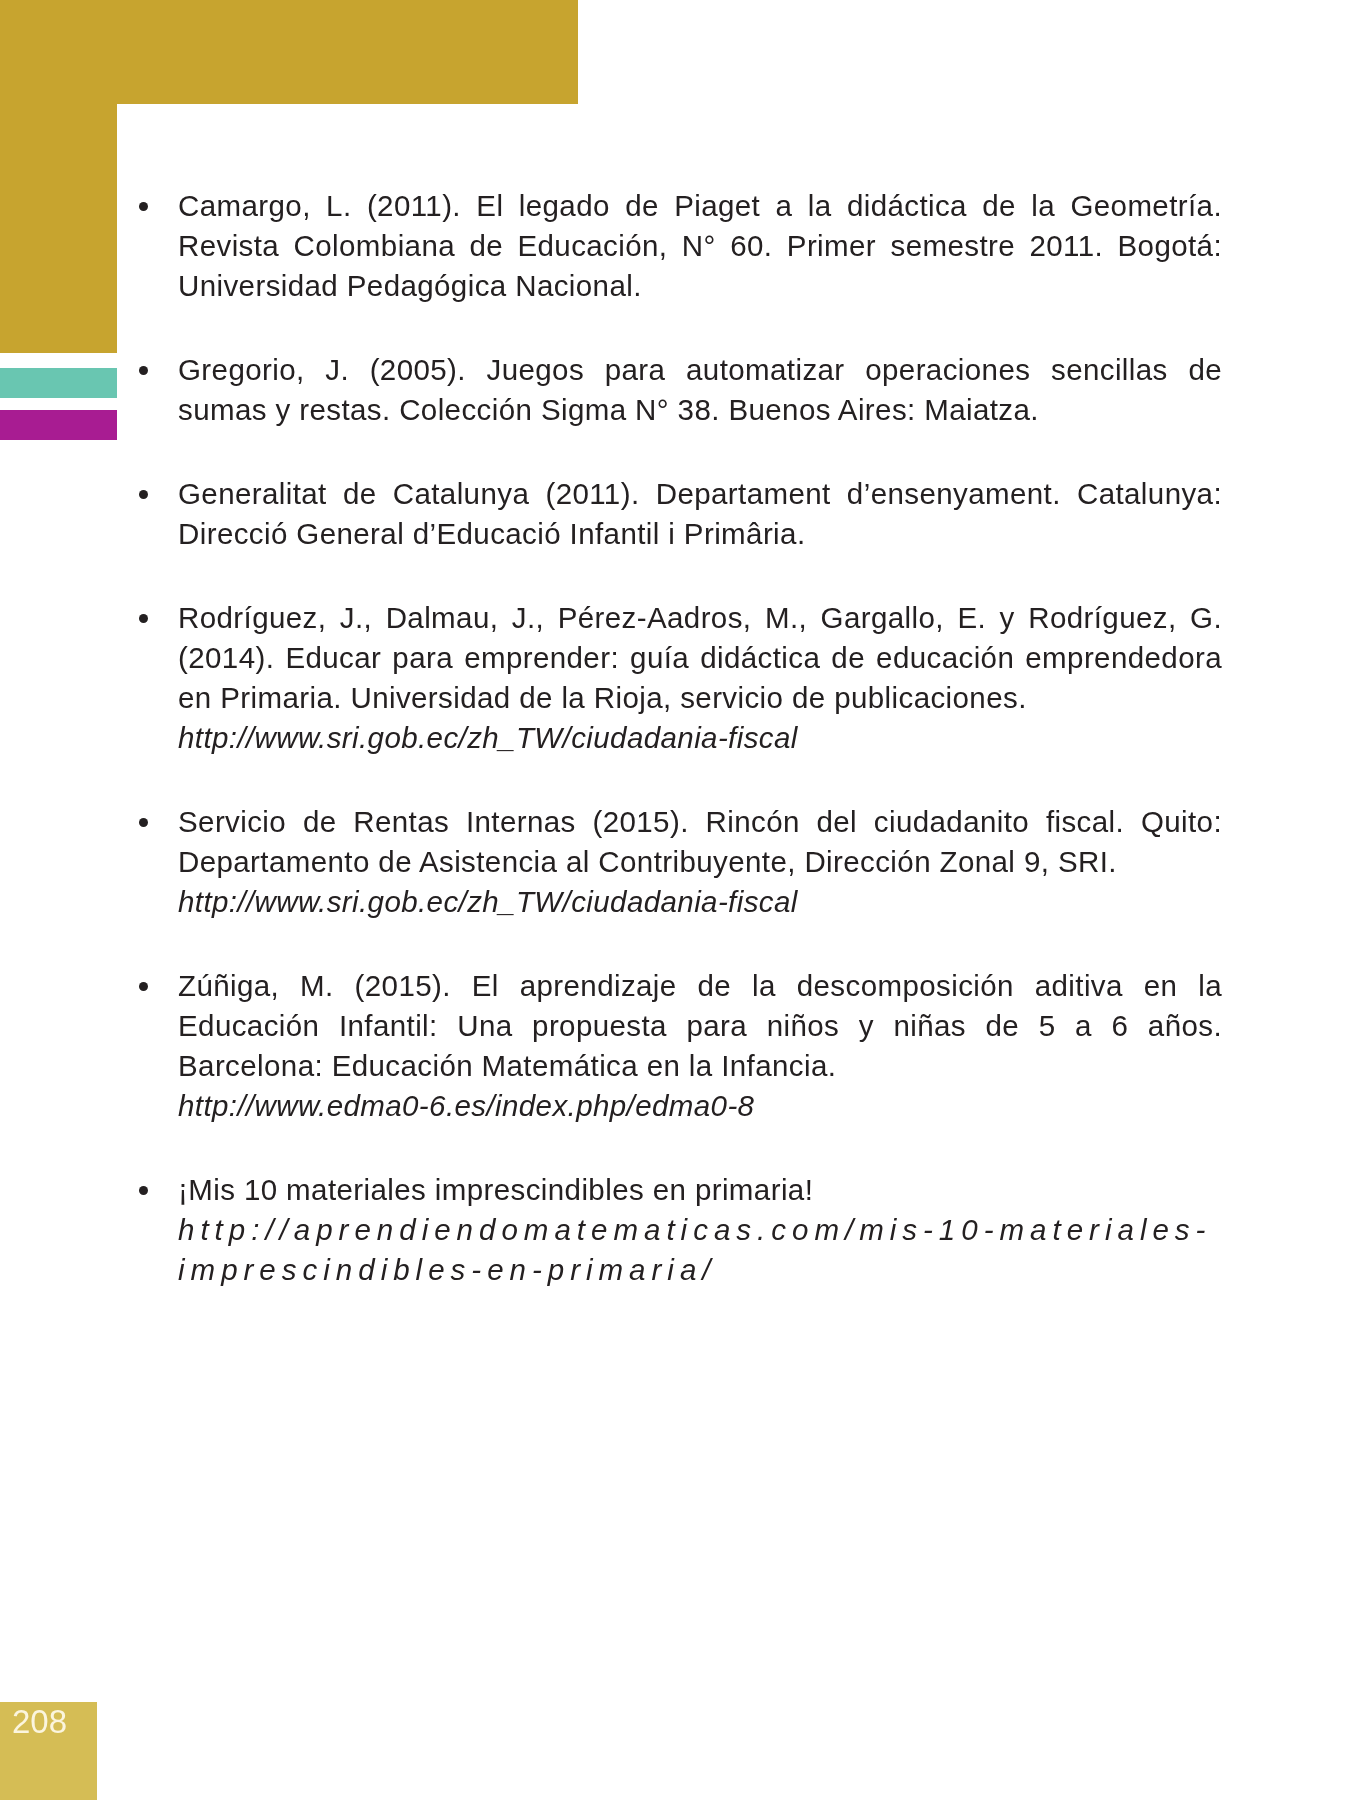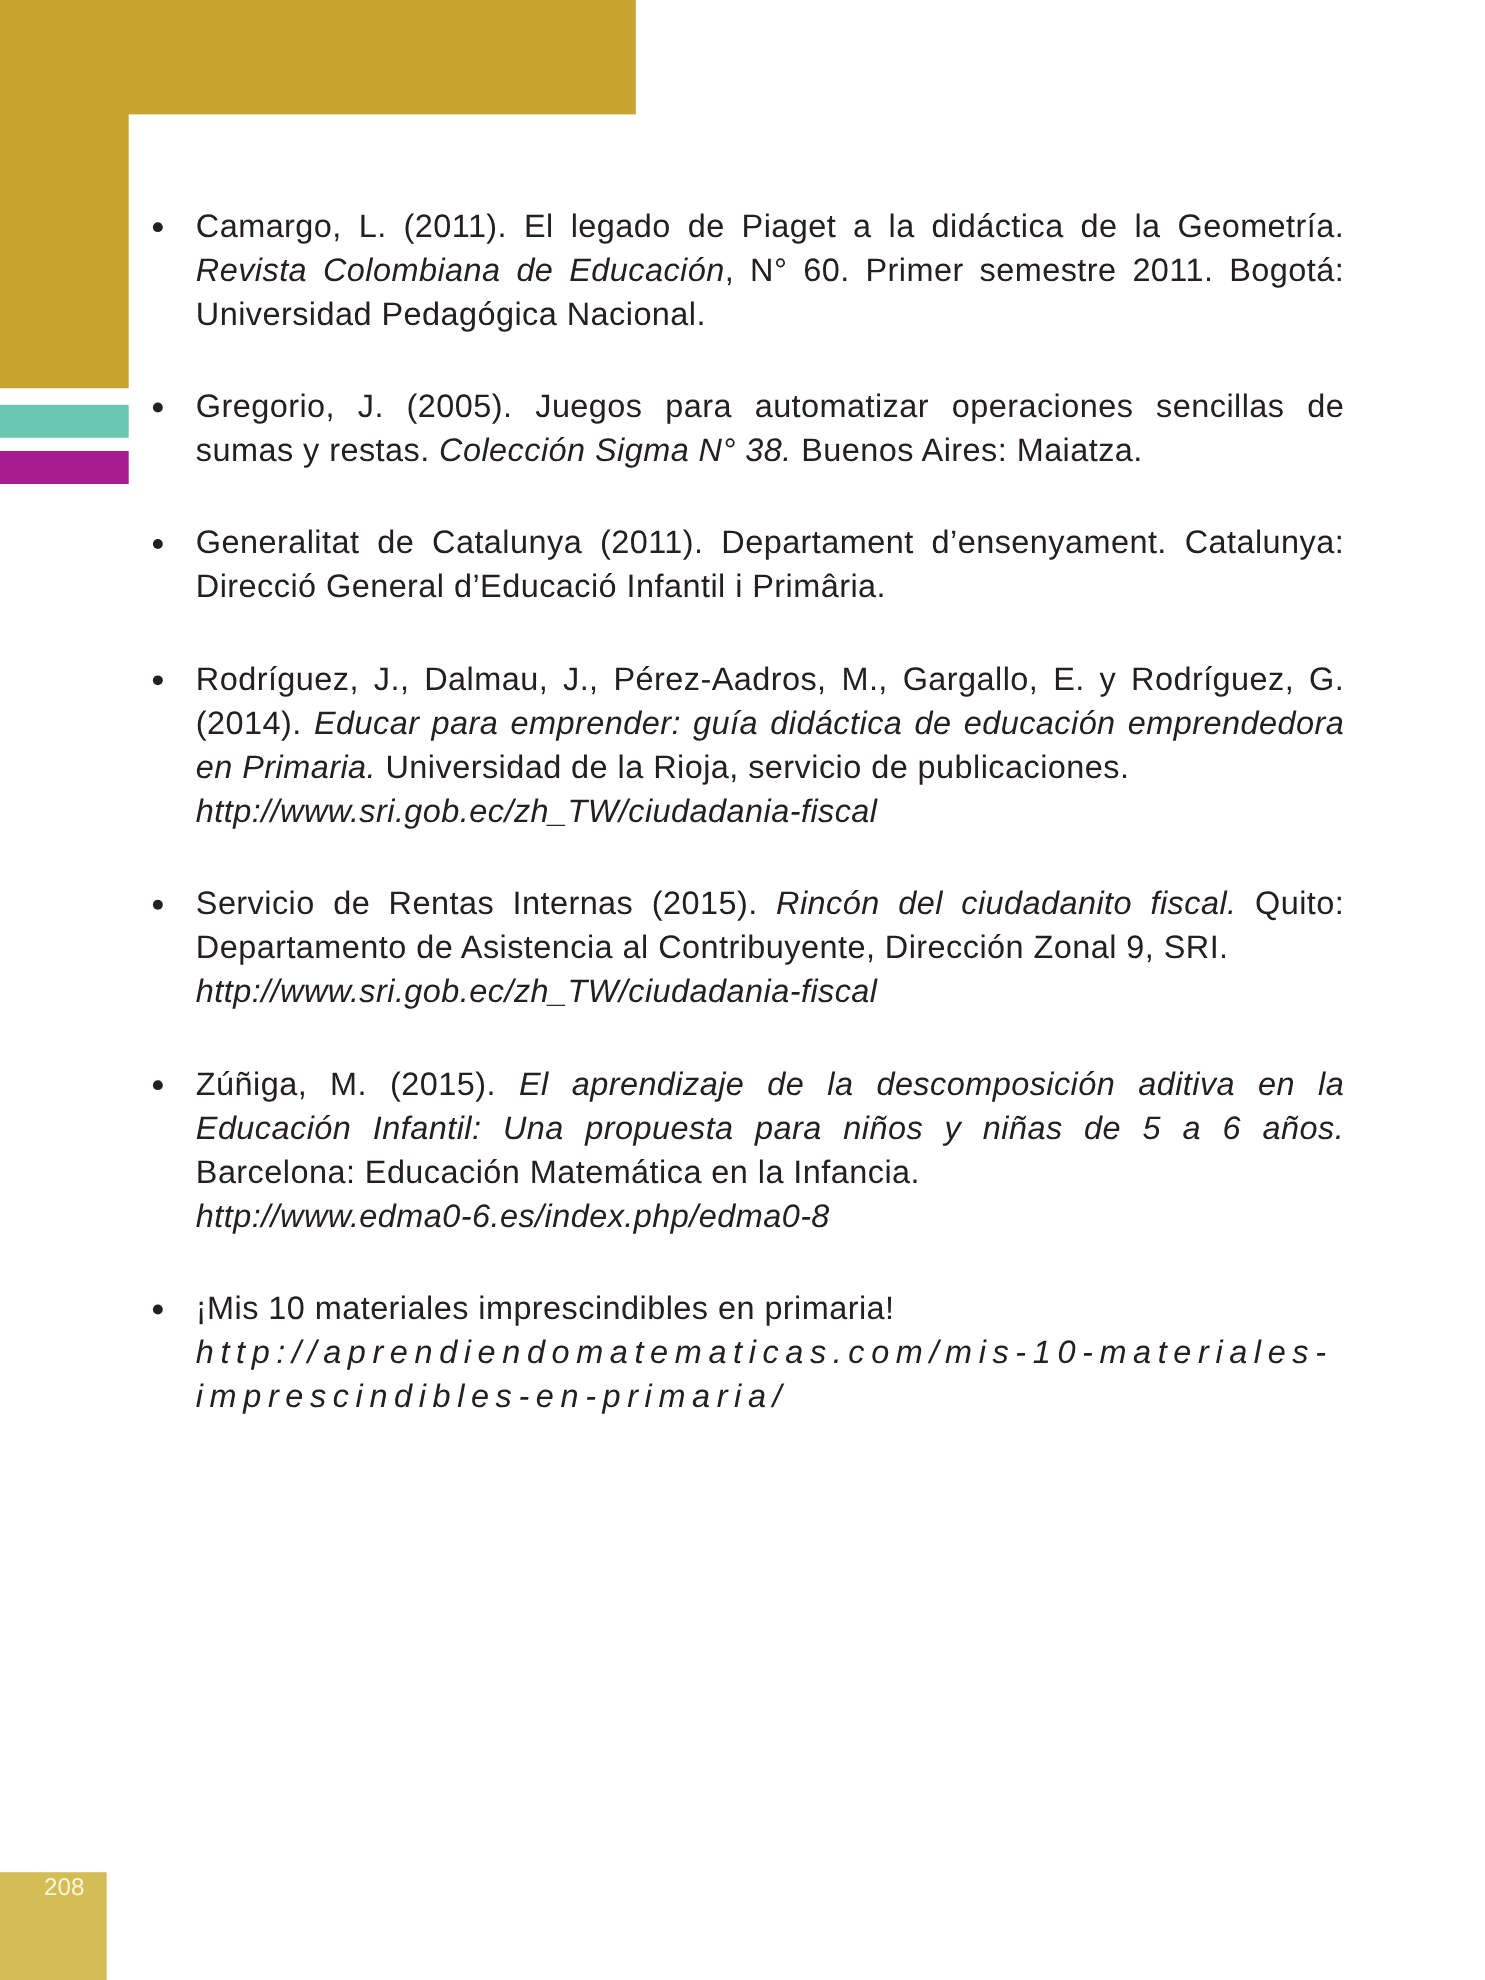--- a/index.html
+++ b/index.html
@@ -33,31 +33,31 @@
     margin:0 0 44px 0;
     font-size:29.5px;line-height:40px;
     letter-spacing:0.4px;
     text-align:justify;
   }
   .bib-entry .bullet{
     position:absolute;left:-39px;top:16px;
     width:9px;height:9px;border-radius:50%;
     background:var(--text,#242021);
   }
-  .seg-italic{font-style:italic;}
+  .seg-italic{}
   .seg-url{letter-spacing:0.4px;font-style:italic;}
   .seg-url.spread{letter-spacing:6px;}
 
   .footer-block{
     position:absolute;left:0;top:1702px;width:97px;height:98px;
     background:var(--gold_footer,#D5BD55);
   }
   .page-num{
-    position:absolute;left:40px;top:2px;
-    font-size:22px;line-height:1.1;
+    position:absolute;left:12px;top:2px;
+    font-size:33px;line-height:1.1;
     color:var(--page_number_text,#FBF5DE);
   }
 </style>
 </head>
 <body>
 
 <div class="page">
   <div class="gold-band"></div>
   <div class="gold-col"></div>
   <div class="teal-bar"></div>

